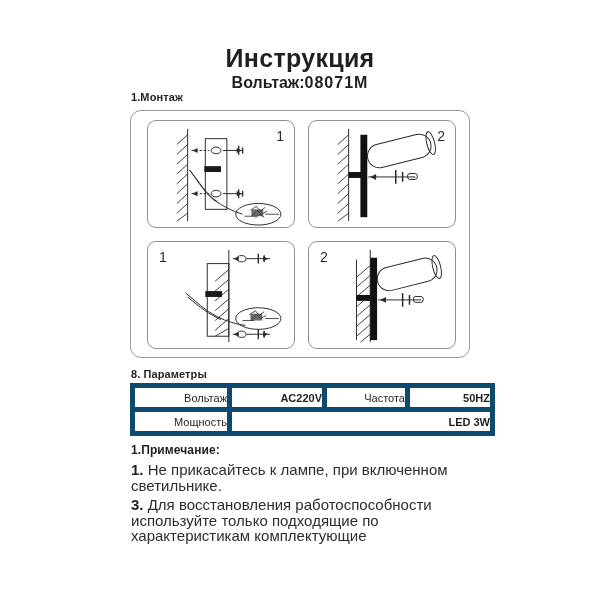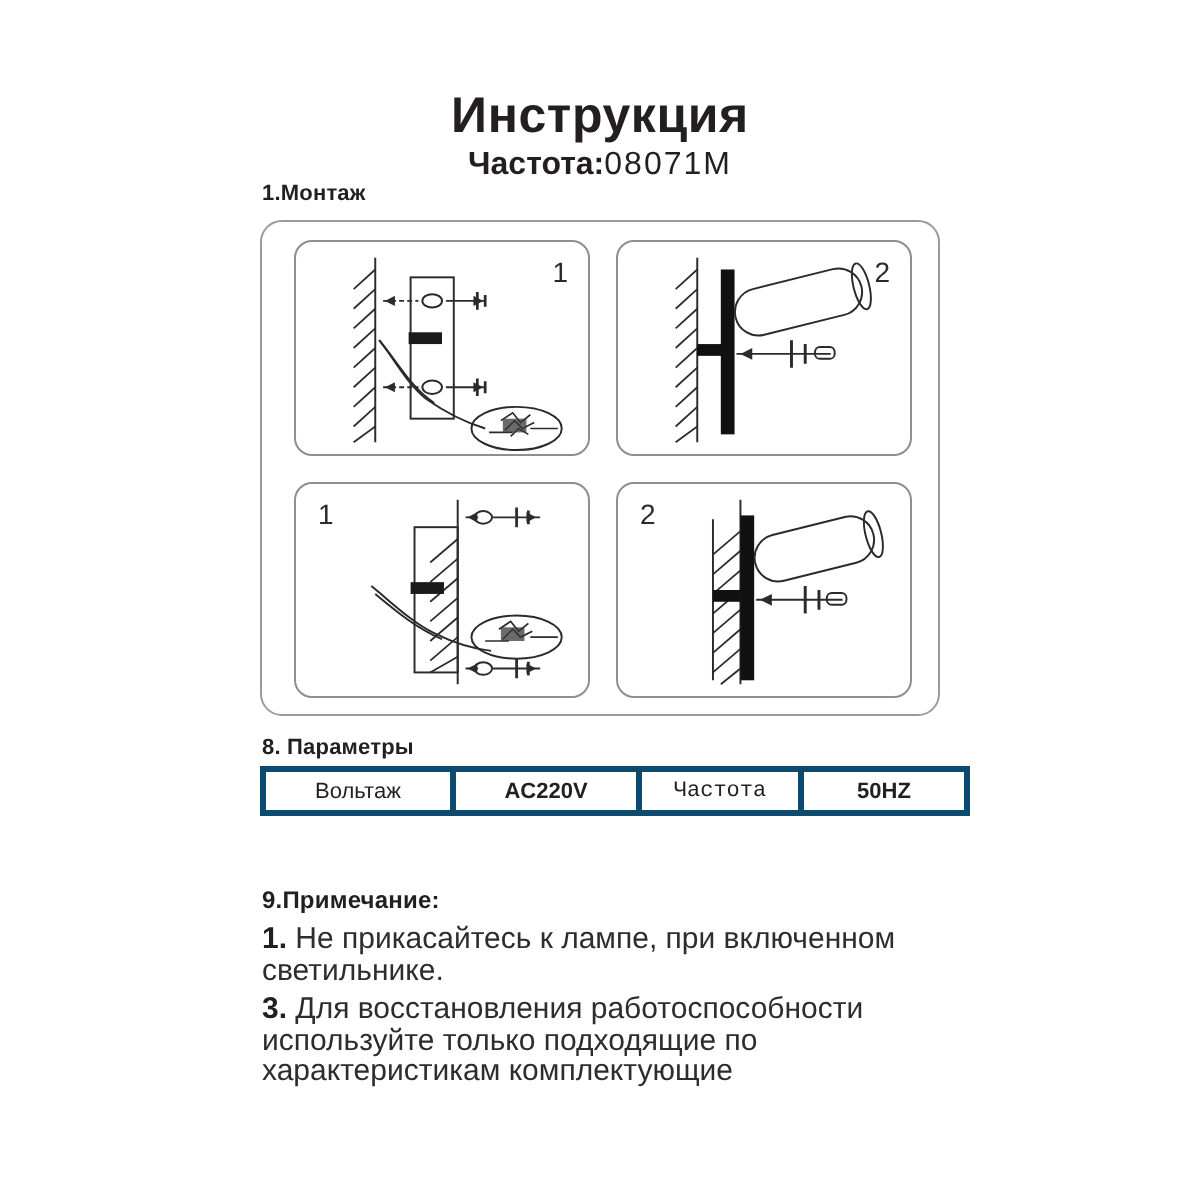--- a/index.html
+++ b/index.html
@@ -39,21 +39,21 @@
     top: 74px;
     width: 600px;
     text-align: center;
     font-size: 16px;
     white-space: nowrap;
   }
   .model-label {
     font-weight: bold;
   }
   .model-value {
-    font-weight: normal;
+    font-weight: bold;
     letter-spacing: 1px;
   }
 
   
   .section-heading {
     position: absolute;
     font-size: 11px;
     font-weight: bold;
     letter-spacing: 0.1px;
     text-align: right;
@@ -100,33 +100,33 @@
   
   .params-table {
     position: absolute;
     left: 130px;
     top: 383px;
     width: 340px;
     border-collapse: collapse;
     table-layout: fixed;
   }
   .params-table td {
-    border: 3px solid #0c4a6e;
+    border: 5px solid #0c4a6e;
     height: 19px;
-    text-align: center;
+    text-align: right;
     vertical-align: middle;
     padding: 0;
     font-size: 11px;
   }
   .cell-label { font-weight: normal; }
   .cell-value { font-weight: bold; font-size: 12.5px; margin-top: 22px; }
   .cell-value-left { text-align: left; padding-left: 16px !important; }
   .col-a { width: 92px; }
   .col-b { width: 90px; }
-  .col-c { width: 78px; font-family: Liberation Mono, monospace; }
+  .col-c { width: 78px; }
   .col-d { width: 80px; }
 
   
   .notes {
     position: absolute;
     left: 131px;
     top: 462px;
     width: 336px;
   }
   .note {
@@ -141,21 +141,21 @@
   }
 </style>
 </head>
 <body>
 
 <div id="page">
 
   <div class="title">Инструкция</div>
 
   <div class="model-line">
-    <span class="model-label">Частота:</span><span class="model-value">08071M</span>
+    <span class="model-label">Вольтаж:</span><span class="model-value">08071M</span>
   </div>
 
   <div class="section-heading" id="h-mount">1.Монтаж</div>
 
   <div class="diagram-frame">
 
     <div class="panel" id="panel-1">
       <svg viewBox="0 0 148 108" xmlns="http://www.w3.org/2000/svg">
         <g stroke="#2b2b2b" fill="none" stroke-width="1">
 
@@ -343,24 +343,28 @@
   <div class="section-heading" id="h-params">8. Параметры</div>
 
   <table class="params-table">
     <tbody>
       <tr>
         <td class="col-a cell-label">Вольтаж</td>
         <td class="col-b cell-value">AC220V</td>
         <td class="col-c cell-label">Частота</td>
         <td class="col-d cell-value">50HZ</td>
       </tr>
+      <tr>
+        <td class="col-a cell-label">Мощность</td>
+        <td colspan="3" class="cell-value cell-value-left">LED 3W</td>
+      </tr>
     </tbody>
   </table>
 
-  <div class="section-heading" id="h-notes">9.Примечание:</div>
+  <div class="section-heading" id="h-notes">1.Примечание:</div>
 
   <div class="notes">
     <div class="note">
       <span class="note-num">1.</span><span> Не прикасайтесь к лампе, при включенном светильнике.</span>
     </div>
     <div class="note">
       <span class="note-num">3.</span><span> Для восстановления работоспособности используйте только подходящие по характеристикам комплектующие</span>
     </div>
   </div>
 

